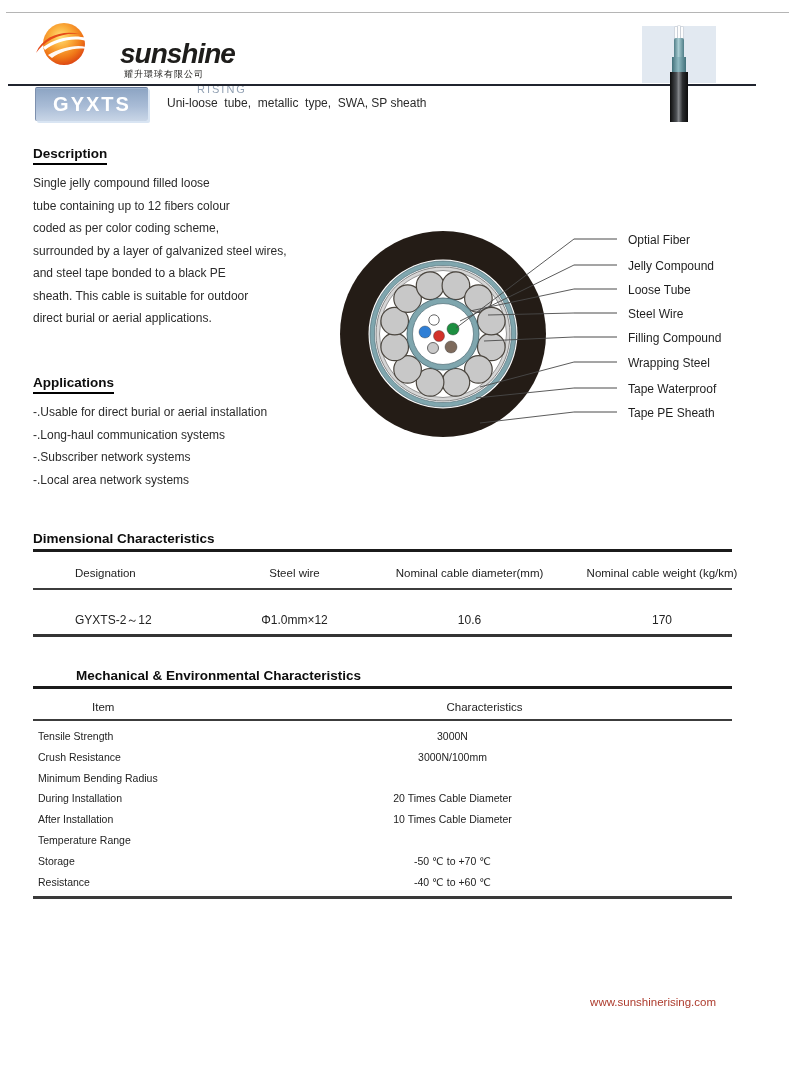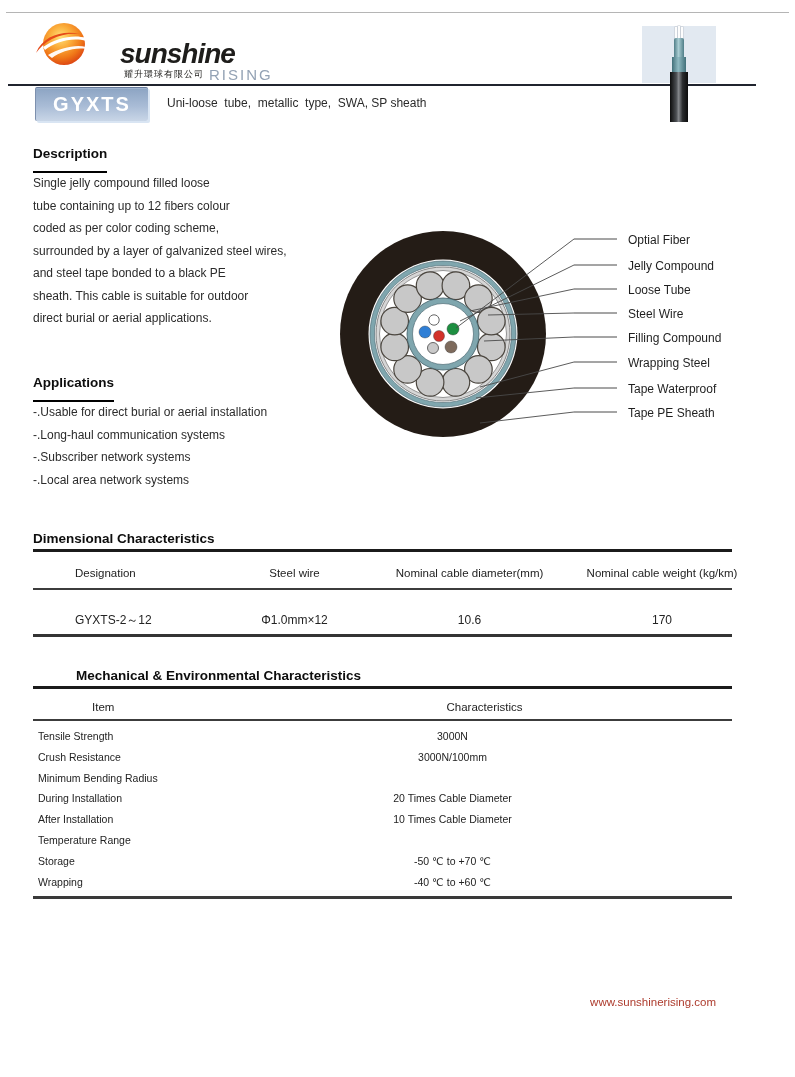--- a/index.html
+++ b/index.html
@@ -5,42 +5,42 @@
   html,body{margin:0;padding:0;background:#fff;}
   .page{position:relative;width:795px;height:1077px;background:#fff;overflow:hidden;
         font-family:"Liberation Sans","DejaVu Sans",sans-serif;color:#232323;}
   .abs{position:absolute;}
   .rule{position:absolute;background:#1b1b1b;}
   .thinline{position:absolute;background:#b5b5b5;height:1px;}
   
   .brand-name{position:absolute;left:86px;top:22px;font-size:28px;font-weight:bold;
               letter-spacing:-1px;color:#1e1d1b;font-style:italic;}
   .brand-cn{position:absolute;left:90px;top:52px;font-size:9px;color:#1e1d1b;letter-spacing:1px;}
-  .brand-sub{position:absolute;left:163px;top:50px;font-size:15px;color:#93a2b4;letter-spacing:2px;margin-left:12px;}
+  .brand-sub{position:absolute;left:163px;top:67px;font-size:11px;color:#93a2b4;letter-spacing:2px;}
   
   .photo{position:absolute;left:642px;top:26px;width:74px;height:70px;z-index:3;}
   .photo-bg{position:absolute;left:0;top:0;width:74px;height:57px;background:#e2e9f1;}
   .fiber{position:absolute;width:1.5px;height:13px;top:1px;background:#fdfdfd;box-shadow:0 0 0 0.5px #c2c8cf;}
   .tube1{position:absolute;left:32px;top:12px;width:10px;height:21px;border-radius:2px 2px 0 0;
          background:linear-gradient(90deg,#507e88,#a9cdd3 45%,#507e88);}
   .tube2{position:absolute;left:30px;top:31px;width:14px;height:17px;
          background:linear-gradient(90deg,#42707a,#8fbac2 45%,#42707a);}
   .sheath{position:absolute;left:28px;top:46px;width:18px;height:50px;
           background:linear-gradient(90deg,#0c0c0c,#4b4e52 35%,#85888c 48%,#2a2c2e 70%,#0c0c0c);}
   
   .badge{position:absolute;left:35px;top:87px;width:112px;height:33px;border-radius:2px;
          background:linear-gradient(180deg,#8ca4c3 0%,#a9bcd6 55%,#c9d6e7 100%);
          border-top:1px solid #687b9b;border-left:1px solid #7d90ae;
          box-shadow:2px 2px 0 #d9e5f3, inset 0 1px 0 #9fb4d0;
          color:#fff;font-weight:bold;font-size:20px;letter-spacing:2px;
          text-align:center;line-height:33px;}
   .subtitle{position:absolute;left:156px;top:96px;font-size:12px;color:#2a2a2a;white-space:pre;margin-left:11px;}
   
   .sec-head{position:absolute;font-size:13.5px;font-weight:bold;color:#0d0d0d;
-            border-bottom:2px solid #000;padding-bottom:10px;}
+            border-bottom:2px solid #000;padding-bottom:2px;}
   .sec-head2{position:absolute;font-size:13.5px;font-weight:bold;color:#0d0d0d;}
   .desc-line,.app-item{font-size:12px;line-height:22.5px;color:#2b2b2b;white-space:pre;}
   
   .trow{position:absolute;left:0;width:795px;margin-left:32px;}
   .tcell{position:absolute;line-height:inherit;}
   .c0{left:43px;width:170px;text-align:left;}
   .c1{left:175px;width:175px;text-align:center;}
   .c2{left:340px;width:195px;text-align:center;}
   .c3{left:525px;width:210px;text-align:center;}
   .dim-head{top:563px;height:20px;line-height:20px;font-size:11.5px;}
@@ -227,21 +227,21 @@
       </div>
       <div class="mrow">
         <div class="tcell m0">Temperature Range</div>
         <div class="tcell m1"></div>
       </div>
       <div class="mrow">
         <div class="tcell m0">Storage</div>
         <div class="tcell m1">-50 ℃ to +70 ℃</div>
       </div>
       <div class="mrow">
-        <div class="tcell m0">Wrapping</div>
+        <div class="tcell m0">Resistance</div>
         <div class="tcell m1">-40 ℃ to +60 ℃</div>
       </div>
     </div>
   <div class="rule" style="left:33px;top:896px;width:699px;height:3px;background:#3a3a3a;"></div>
 
   <a class="footer-url">www.sunshinerising.com</a>
 
 </div>
 
 </body></html>

